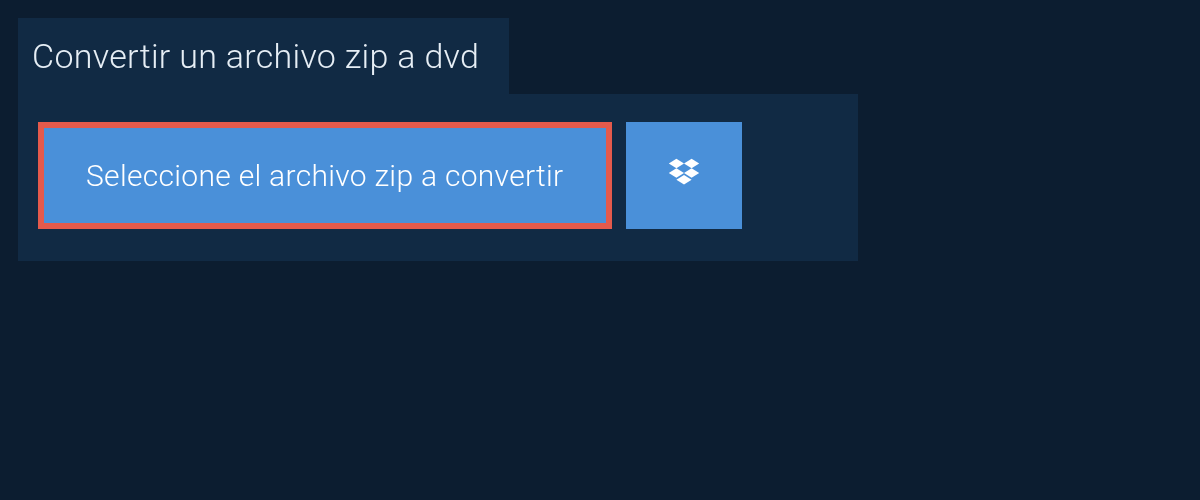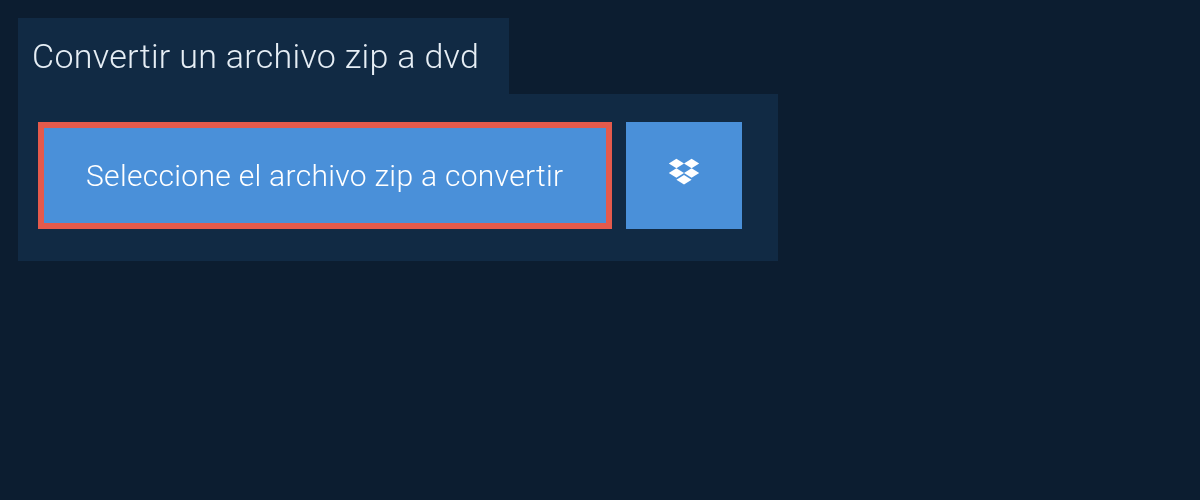--- a/index.html
+++ b/index.html
@@ -10,21 +10,21 @@
     body {
       width: 1200px;
       height: 500px;
       background: #0c1d30;
       font-family: -apple-system, BlinkMacSystemFont, "Segoe UI", Roboto, Helvetica, Arial, sans-serif;
       overflow: hidden;
     }
     .panel {
       background: #112a44;
       margin: 18px;
-      width: 760px;
+      width: 840px;
     }
     .tab-header {
       display: inline-block;
       background: #112a44;
       padding: 18px 30px 18px 14px;
     }
     .tab-header h1 {
       color: #e6eef5;
       font-size: 34px;
       font-weight: 300;

